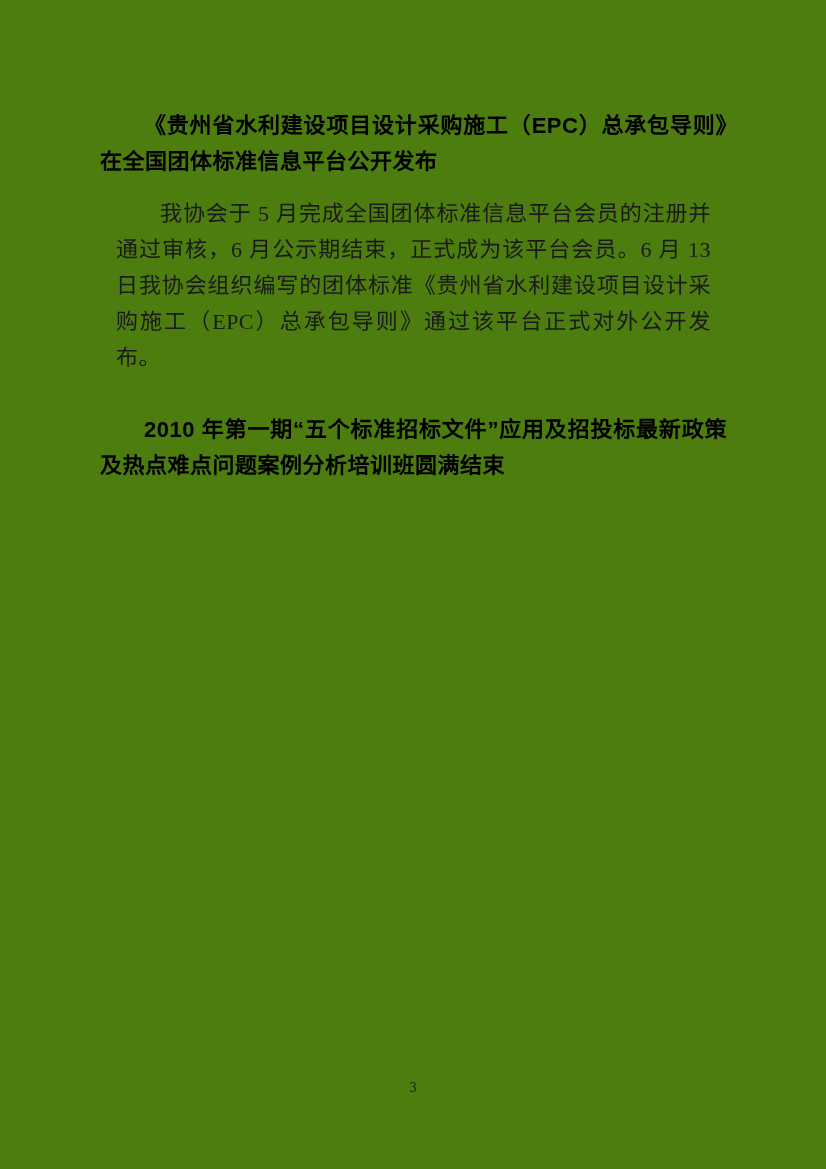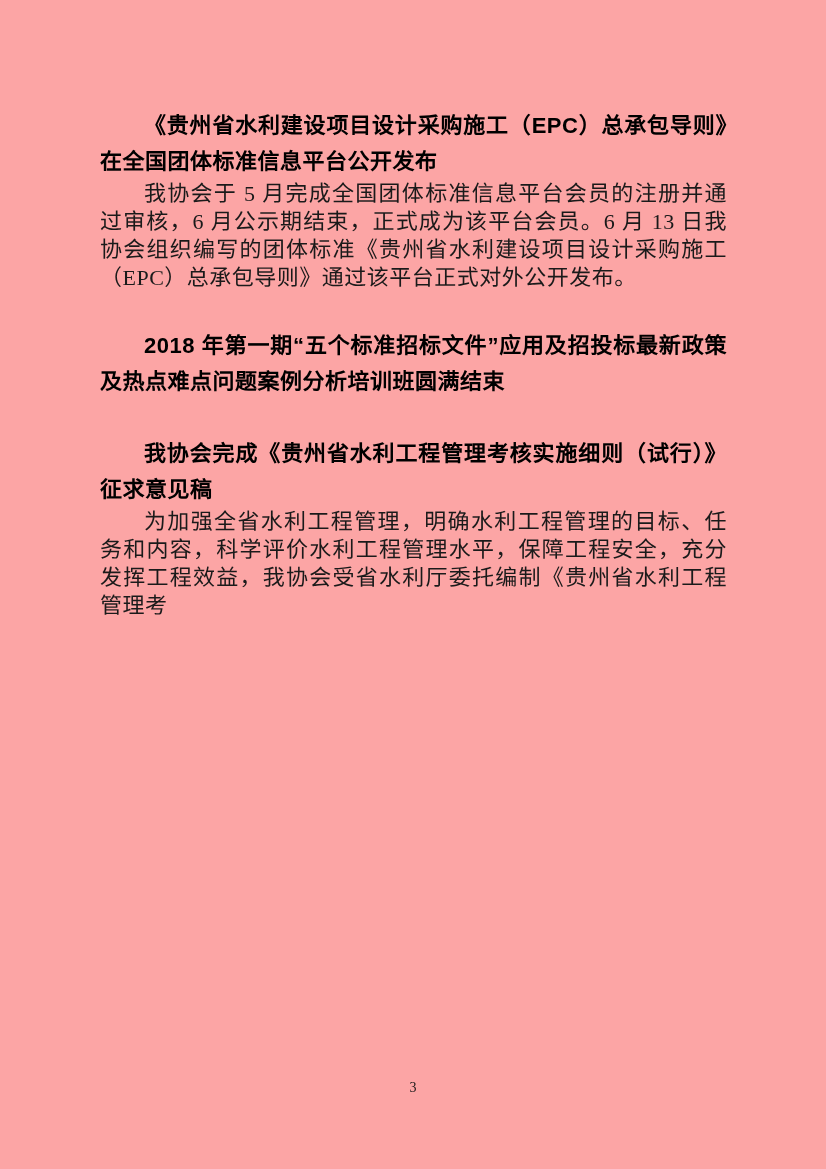--- a/index.html
+++ b/index.html
@@ -5,44 +5,44 @@
   html, body {
     margin: 0;
     padding: 0;
     background: #ffffff;
   }
   .page {
     position: relative;
     width: 826px;
     height: 1169px;
     box-sizing: border-box;
-    background: #fca5a5;
+    background: #4d7c0f;
     color: #000000;
     padding: 108px 99px 0 100px;
     overflow: hidden;
   }
   .doc-section { margin: 0; }
   .doc-section + .doc-section { margin-top: 36px; }
   .section-heading {
     margin: 0;
     font-family: "Liberation Sans", "DejaVu Sans", sans-serif;
     font-weight: bold;
     font-size: 22px;
     line-height: 36px;
     text-indent: 2em;
     text-align: justify;
     letter-spacing: 0.5px;
     color: #000000;
   }
   .section-body {
-    margin: 0;
+    margin: 16px;
     font-family: "Liberation Serif", "DejaVu Serif", serif;
     font-weight: normal;
     font-size: 22px;
-    line-height: 28px;
+    line-height: 36px;
     text-indent: 2em;
     text-align: justify;
     letter-spacing: 0.5px;
     color: #1a1a1a;
   }
   .page-number {
     position: absolute;
     top: 1078px;
     left: 0;
     width: 100%;
@@ -57,26 +57,22 @@
 <body>
 
 <div class="page">
 
   <section class="doc-section">
     <h2 class="section-heading">《贵州省水利建设项目设计采购施工（EPC）总承包导则》在全国团体标准信息平台公开发布</h2>
     <p class="section-body">我协会于 5 月完成全国团体标准信息平台会员的注册并通过审核，6 月公示期结束，正式成为该平台会员。6 月 13 日我协会组织编写的团体标准《贵州省水利建设项目设计采购施工（EPC）总承包导则》通过该平台正式对外公开发布。</p>
   </section>
 
   <section class="doc-section">
-    <h2 class="section-heading">2018 年第一期“五个标准招标文件”应用及招投标最新政策及热点难点问题案例分析培训班圆满结束</h2>
+    <h2 class="section-heading">2010 年第一期“五个标准招标文件”应用及招投标最新政策及热点难点问题案例分析培训班圆满结束</h2>
   </section>
 
   <section class="doc-section">
   </section>
 
-  <section class="doc-section">
-    <h2 class="section-heading">我协会完成《贵州省水利工程管理考核实施细则（试行）》征求意见稿</h2>
-    <p class="section-body">为加强全省水利工程管理，明确水利工程管理的目标、任务和内容，科学评价水利工程管理水平，保障工程安全，充分发挥工程效益，我协会受省水利厅委托编制《贵州省水利工程管理考</p>
-  </section>
 
   <div class="page-number">3</div>
 
 </div>
 
 </body></html>

